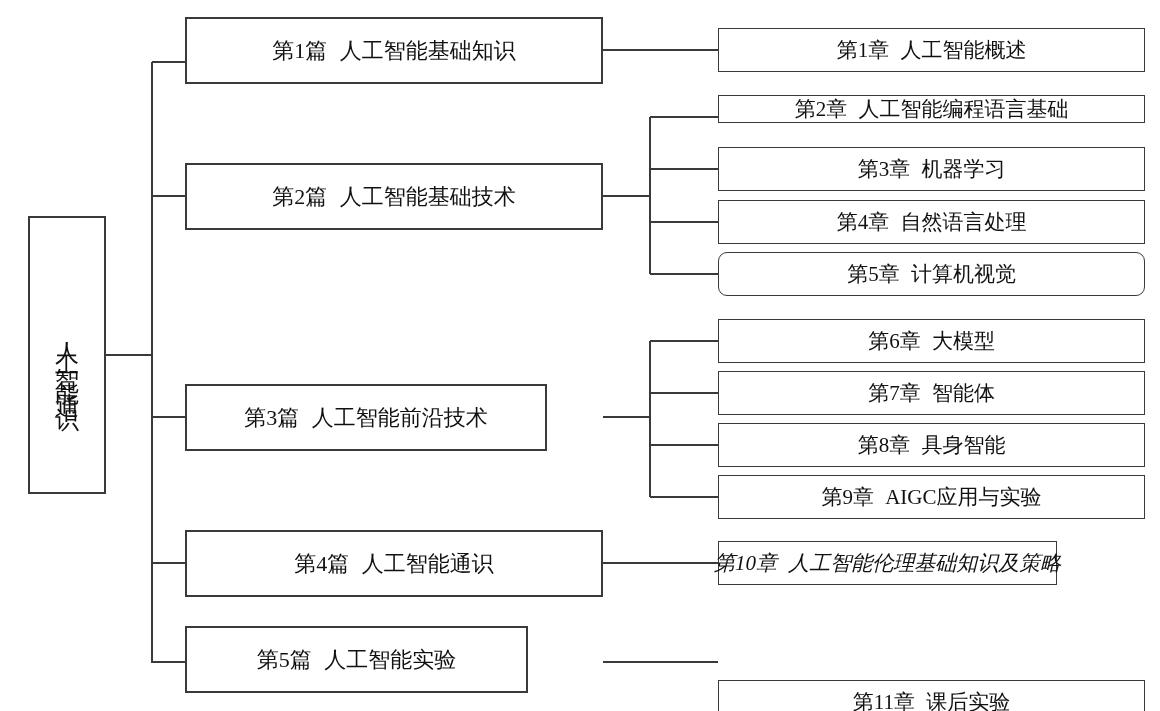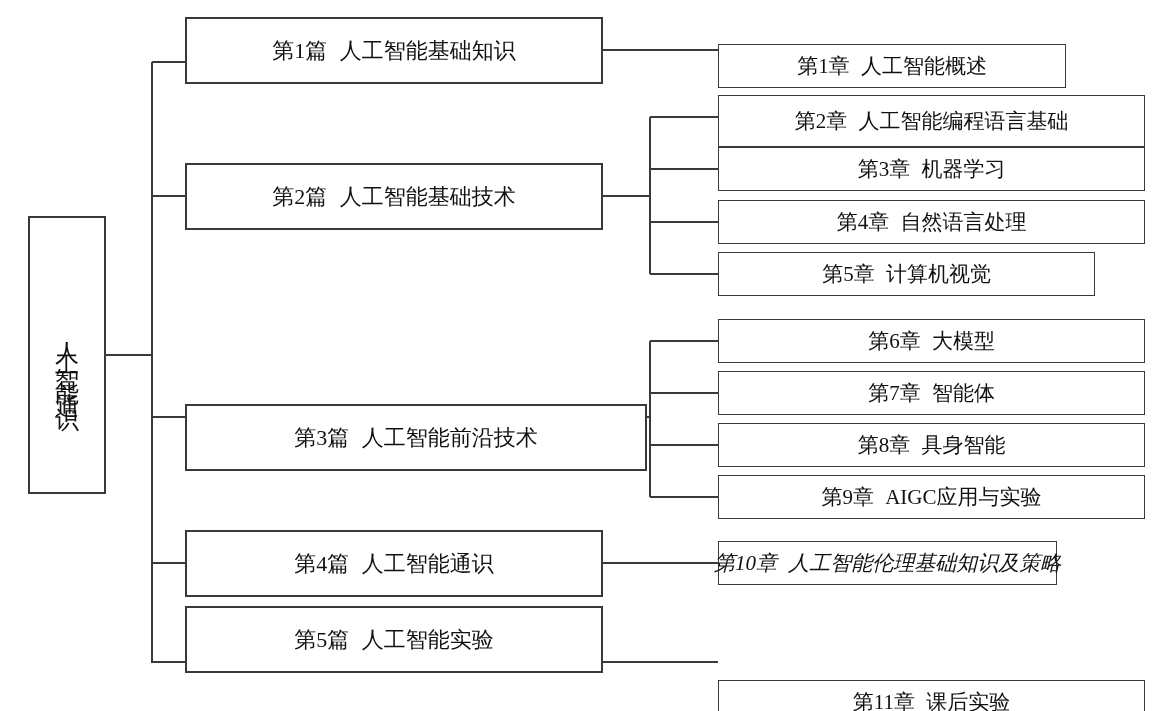--- a/index.html
+++ b/index.html
@@ -91,29 +91,29 @@
 
     <line x1="603" y1="563" x2="718" y2="563"></line>
 
     <line x1="603" y1="662" x2="718" y2="662"></line>
   </svg>
 
   <div class="box root" style="left:28px; top:216px; width:78px; height:278px;">人工智能通识</div>
 
   <div class="box part" style="left:185px; top:17px; width:418px; height:67px;">第1篇 人工智能基础知识</div>
   <div class="box part" style="left:185px; top:163px; width:418px; height:67px;">第2篇 人工智能基础技术</div>
-  <div class="box part" style="left:185px; top:404px; width:462px; height:67px;">第3篇 人工智能前沿技术</div>
+  <div class="box part" style="left:185px; top:384px; width:362px; height:67px;">第3篇 人工智能前沿技术</div>
   <div class="box part" style="left:185px; top:530px; width:418px; height:67px;">第4篇 人工智能通识</div>
-  <div class="box part" style="left:185px; top:606px; width:418px; height:67px;">第5篇 人工智能实验</div>
+  <div class="box part" style="left:185px; top:626px; width:343px; height:67px;">第5篇 人工智能实验</div>
 
-  <div class="box chapter" style="left:718px; top:44px; width:348px; height:44px;">第1章 人工智能概述</div>
-  <div class="box chapter" style="left:718px; top:95px; width:427px; height:52px;">第2章 人工智能编程语言基础</div>
+  <div class="box chapter" style="left:718px; top:28px; width:427px; height:44px;">第1章 人工智能概述</div>
+  <div class="box chapter" style="left:718px; top:95px; width:427px; height:28px;">第2章 人工智能编程语言基础</div>
   <div class="box chapter" style="left:718px; top:147px; width:427px; height:44px;">第3章 机器学习</div>
   <div class="box chapter" style="left:718px; top:200px; width:427px; height:44px;">第4章 自然语言处理</div>
-  <div class="box chapter" style="left:718px; top:252px; width:377px; height:44px;">第5章 计算机视觉</div>
+  <div class="box chapter" style="left:718px; top:252px; width:427px; height:44px;border-radius:9px;">第5章 计算机视觉</div>
   <div class="box chapter" style="left:718px; top:319px; width:427px; height:44px;">第6章 大模型</div>
   <div class="box chapter" style="left:718px; top:371px; width:427px; height:44px;">第7章 智能体</div>
   <div class="box chapter" style="left:718px; top:423px; width:427px; height:44px;">第8章 具身智能</div>
   <div class="box chapter" style="left:718px; top:475px; width:427px; height:44px;">第9章 AIGC应用与实验</div>
   <div class="box chapter" style="left:718px; top:541px; width:339px; height:44px;font-style:italic;">第10章 人工智能伦理基础知识及策略</div>
   <div class="box chapter" style="left:718px; top:640px; width:427px; height:44px;margin-top:40px;">第11章 课后实验</div>
 
 </div>
 
 </body></html>

